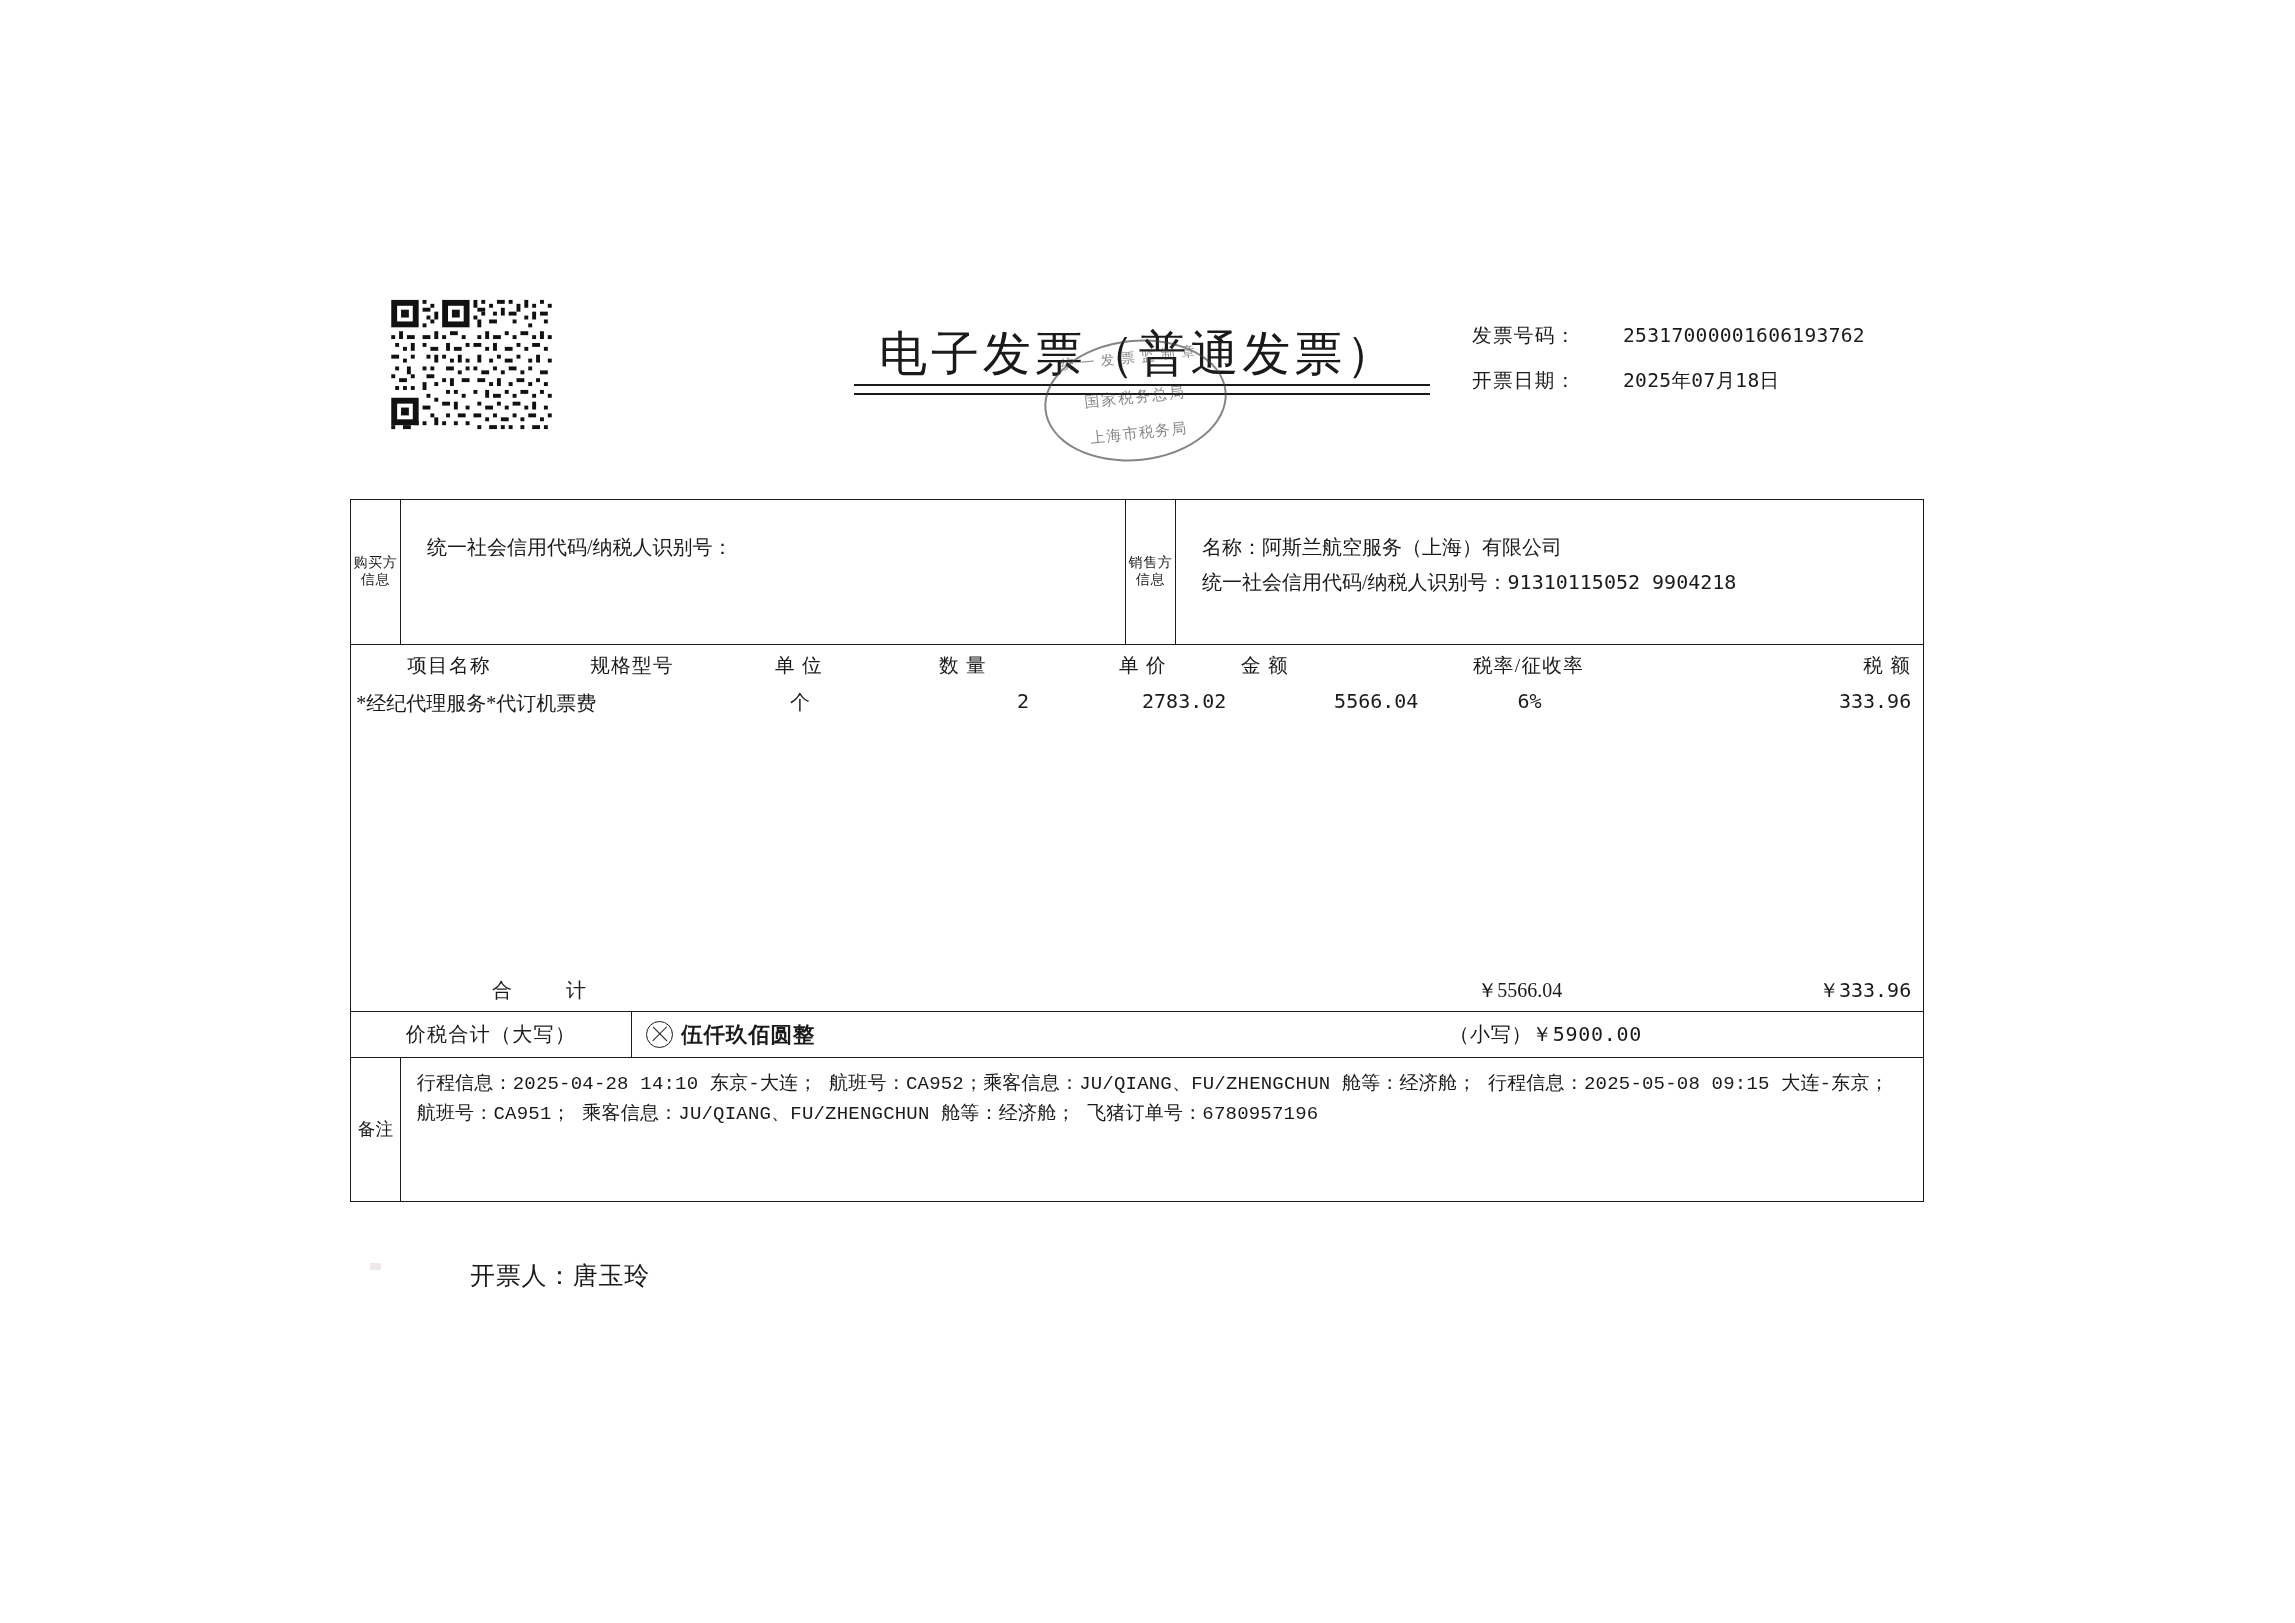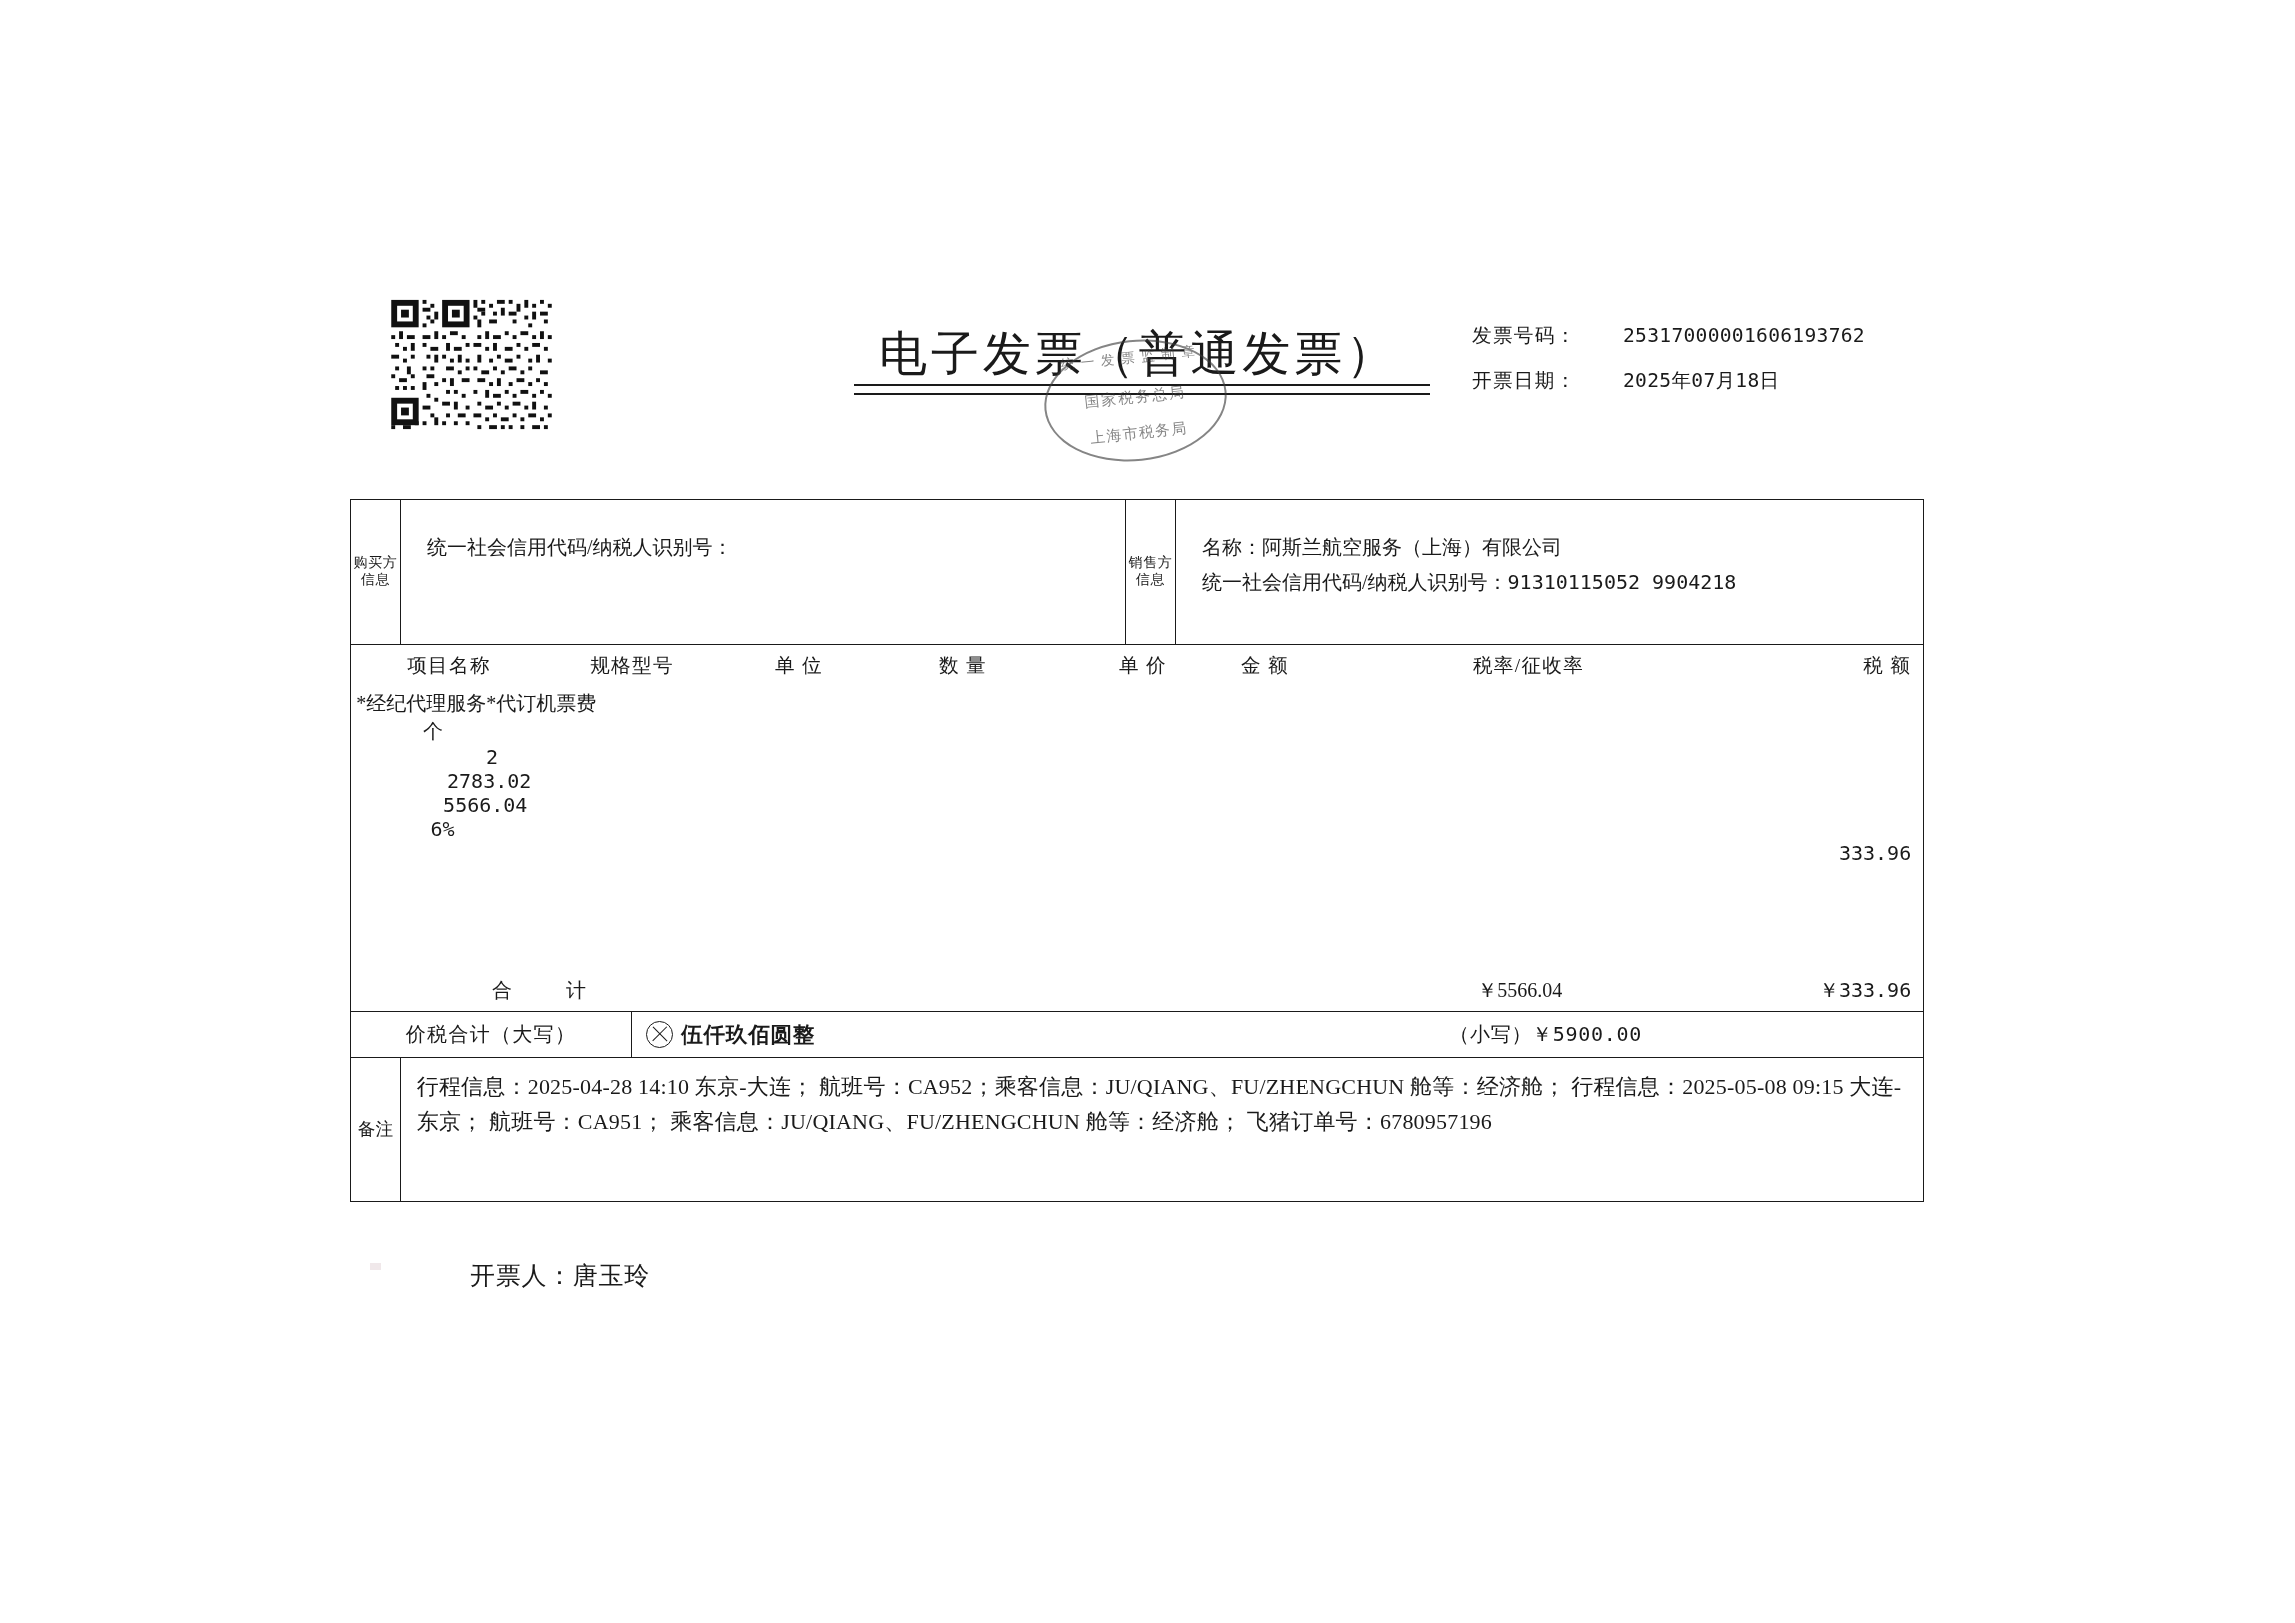--- a/index.html
+++ b/index.html
@@ -182,21 +182,20 @@
   .c-tax    { flex: 1 1 auto; text-align: right; padding-right: 11.8px !important; }
 
   .items-body {
     position: relative;
     height: 288px;
     font-size: 20px;
   }
   .item-row {
     display: flex;
     padding-top: 6.5px;
-    flex-direction: column;
   }
   .item-row > div { box-sizing: border-box; }
   .it-name {
     width: 367px;
     padding-left: 5.2px;
     line-height: 1.45;
   }
   .it-unit { width: 164px; text-align: center; }
   .it-qty  { width: 164px; text-align: right; padding-right: 17px; }
   .it-price{ width: 196px; text-align: right; padding-right: 15.7px; }
@@ -300,23 +299,23 @@
     display: flex;
     align-items: center;
     justify-content: center;
     font-size: 17.7px;
     line-height: 1.2;
     text-align: center;
   }
   .remark-body {
     flex: 1 1 auto;
     padding: 10.5px 19.6px 0 15.7px;
-    font-size: 22px;
+    font-size: 19px;
     line-height: 1.62;
-    font-family: Liberation Serif, serif;
+    font-family: Liberation Mono, monospace;
     letter-spacing: 0.2px;
   }
 
   .drawer {
     position: absolute;
     left: 470px;
     top: 1244px;
     font-size: 25px;
     letter-spacing: 0.7px;
     white-space: nowrap;

